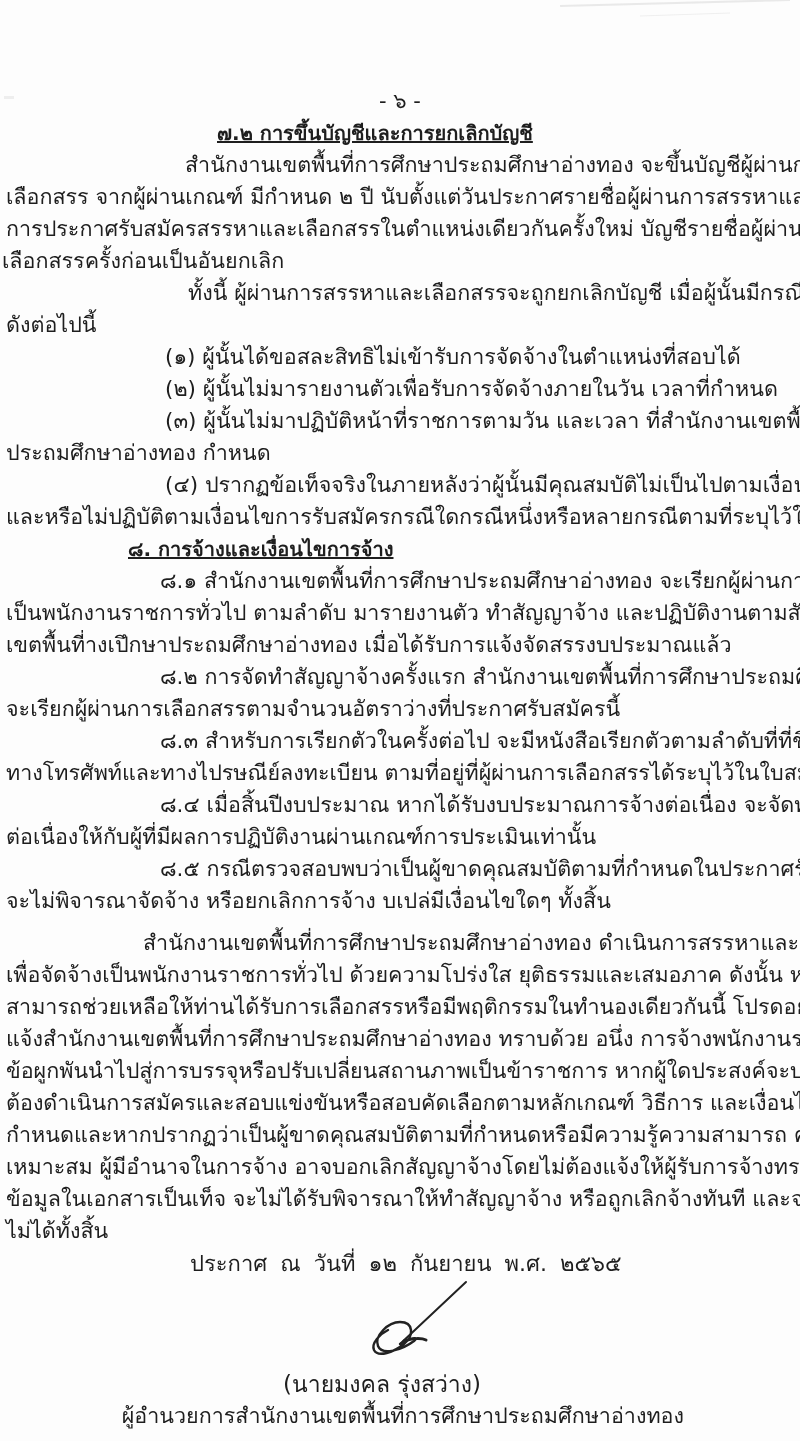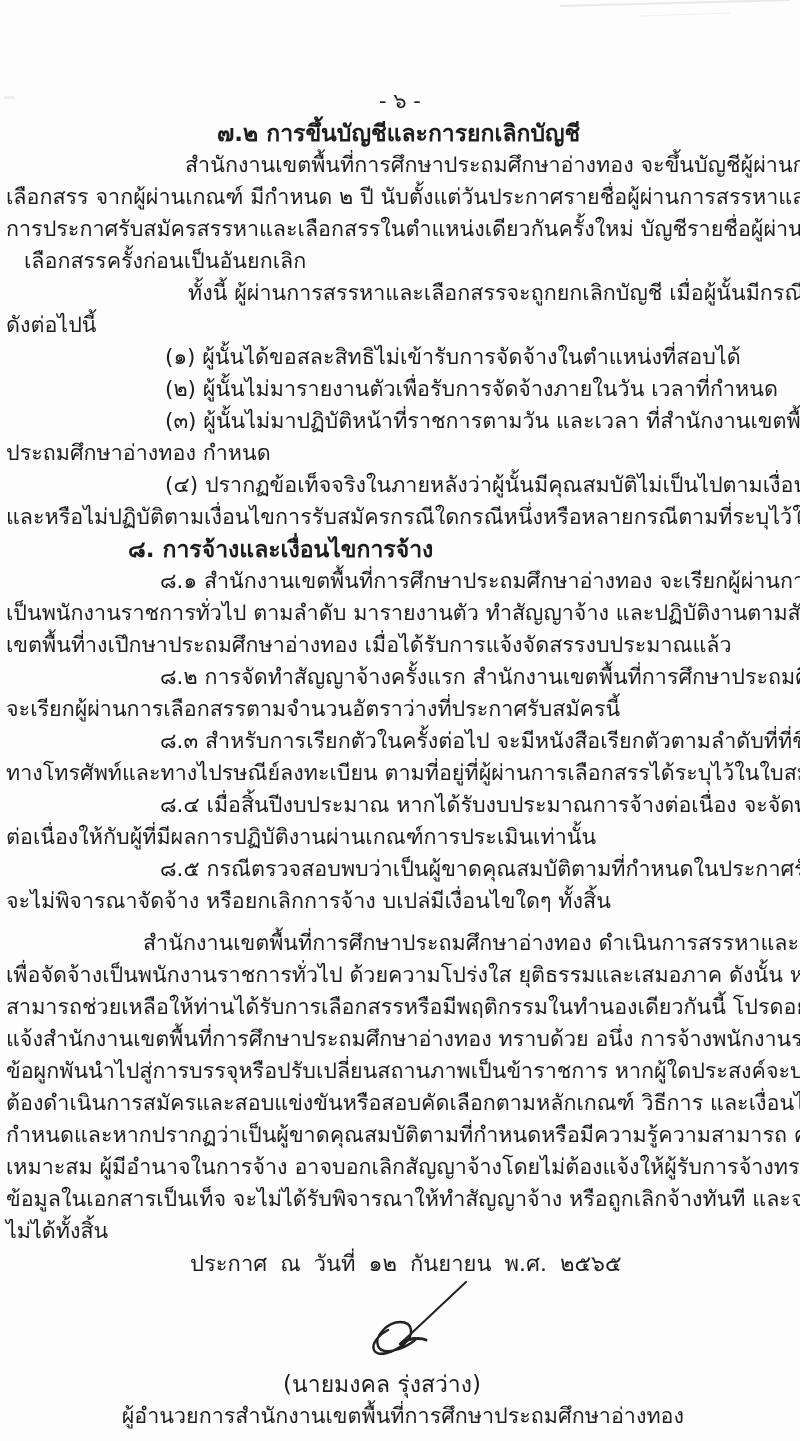--- a/index.html
+++ b/index.html
@@ -22,21 +22,21 @@
     position: absolute;
     top: 86px; left: 0; right: 0;
   }
   .doc-line {
     height: 32px;
     line-height: 30px;
     font-size: 21.5px;
     white-space: nowrap;
     letter-spacing: 0;
   }
-  .doc-line.bold { font-weight: 700; font-size: 23px; }
+  .doc-line.bold { font-weight: 700; font-size: 20px; text-decoration: underline; }
   .page-number {
     height: 32px; line-height: 30px;
     text-align: center;
     font-size: 21px;
   }
   .closing { position: absolute; left: 0; top: 1246px; width: 800px; }
   .date-line {
     position: absolute; left: 190px; top: 0;
     font-size: 22px; word-spacing: 6px; white-space: nowrap;
   }
@@ -58,21 +58,21 @@
   <div class="artifact a2"></div>
   <div class="artifact a3"></div>
 
   <div class="doc-body">
     <div class="page-number">- ๖ -</div>
     <div id="doc-lines">
         <div class="doc-line bold" style="margin-left: 217px;">๗.๒ การขึ้นบัญชีและการยกเลิกบัญชี</div>
         <div class="doc-line" style="margin-left: 185px;">สำนักงานเขตพื้นที่การศึกษาประถมศึกษาอ่างทอง จะขึ้นบัญชีผู้ผ่านการสรรหาและ</div>
         <div class="doc-line" style="margin-left: 6px;">เลือกสรร จากผู้ผ่านเกณฑ์ มีกำหนด ๒ ปี นับตั้งแต่วันประกาศรายชื่อผู้ผ่านการสรรหาและเลือกสรร เว้นแต่มี</div>
         <div class="doc-line" style="margin-left: 6px;">การประกาศรับสมัครสรรหาและเลือกสรรในตำแหน่งเดียวกันครั้งใหม่ บัญชีรายชื่อผู้ผ่านการสรรหาและ</div>
-        <div class="doc-line" style="margin-left: 24px;">เลือกสรรครั้งก่อนเป็นอันยกเลิก</div>
+        <div class="doc-line" style="margin-left: 2px;">เลือกสรรครั้งก่อนเป็นอันยกเลิก</div>
         <div class="doc-line" style="margin-left: 188px;">ทั้งนี้ ผู้ผ่านการสรรหาและเลือกสรรจะถูกยกเลิกบัญชี เมื่อผู้นั้นมีกรณีใดกรณีหนึ่ง</div>
         <div class="doc-line" style="margin-left: 6px;">ดังต่อไปนี้</div>
         <div class="doc-line" style="margin-left: 165px;">(๑) ผู้นั้นได้ขอสละสิทธิไม่เข้ารับการจัดจ้างในตำแหน่งที่สอบได้</div>
         <div class="doc-line" style="margin-left: 165px;">(๒) ผู้นั้นไม่มารายงานตัวเพื่อรับการจัดจ้างภายในวัน เวลาที่กำหนด</div>
         <div class="doc-line" style="margin-left: 165px;">(๓) ผู้นั้นไม่มาปฏิบัติหน้าที่ราชการตามวัน และเวลา ที่สำนักงานเขตพื้นที่การศึกษา</div>
         <div class="doc-line" style="margin-left: 6px;">ประถมศึกษาอ่างทอง กำหนด</div>
         <div class="doc-line" style="margin-left: 165px;">(๔) ปรากฏข้อเท็จจริงในภายหลังว่าผู้นั้นมีคุณสมบัติไม่เป็นไปตามเงื่อนไข</div>
         <div class="doc-line" style="margin-left: 6px;">และหรือไม่ปฏิบัติตามเงื่อนไขการรับสมัครกรณีใดกรณีหนึ่งหรือหลายกรณีตามที่ระบุไว้ในประกาศฯ นี้</div>
         <div class="doc-line bold" style="margin-left: 128px;">๘. การจ้างและเงื่อนไขการจ้าง</div>
         <div class="doc-line" style="margin-left: 160px;">๘.๑ สำนักงานเขตพื้นที่การศึกษาประถมศึกษาอ่างทอง จะเรียกผู้ผ่านการเลือกสรร</div>

